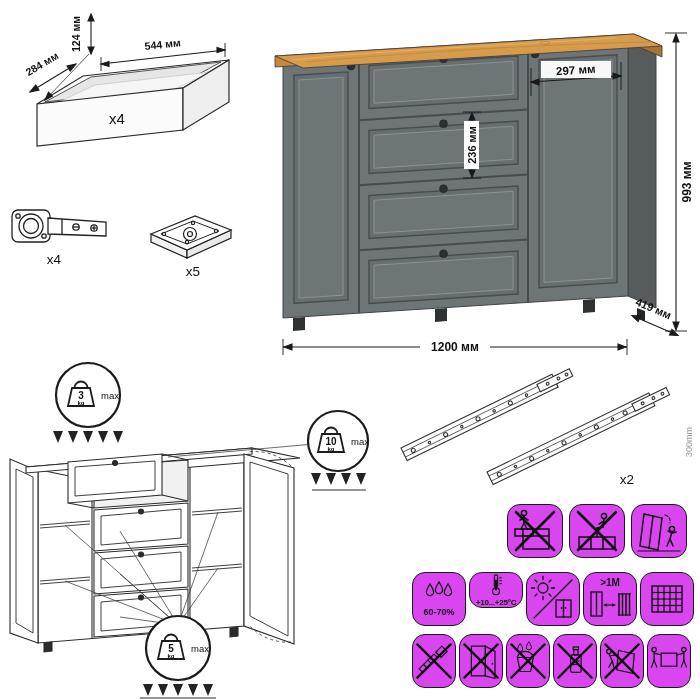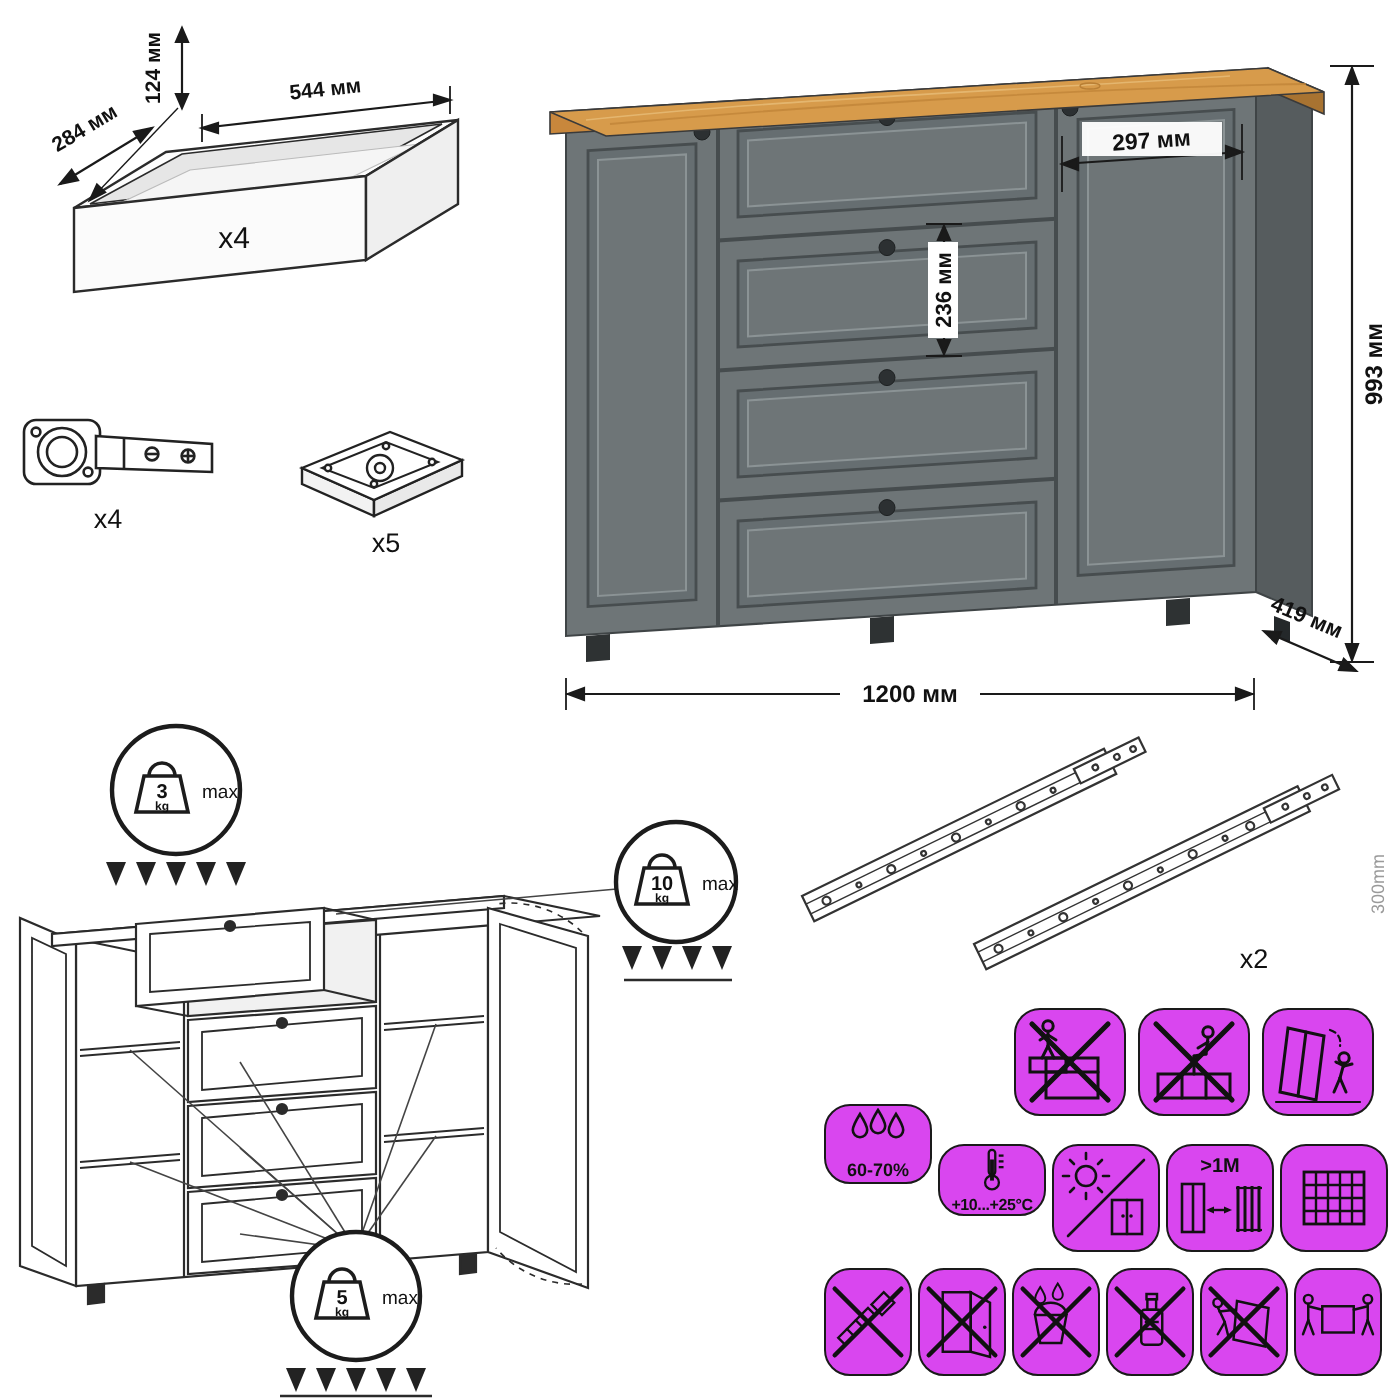--- a/index.html
+++ b/index.html
@@ -426,21 +426,21 @@
         <line x1="37" y1="24.6" x2="35" y2="32"></line>
         <line x1="35" y1="32" x2="32" y2="39"></line>
           <line x1="35" y1="32" x2="38" y2="39"></line>
         <line x1="37" y1="26" x2="33" y2="24"></line>
           <line x1="37" y1="26" x2="41" y2="25"></line>
         <line x1="3" y1="44" x2="45" y2="44" stroke-width="1.1"></line>
       </g>
     </svg>
   </div>
 
-  <div class="cell" style="left:412px;top:552px;width:54px;height:40px">
+  <div class="cell" style="left:412px;top:572px;width:54px;height:54px">
     <svg width="40" height="26" viewBox="0 0 40 26">
       <g fill="none" stroke="#111" stroke-width="1.3">
         <path transform="translate(11,3)" d="M0,0 C-2.6,4.2 -3.6,6.2 -3.6,8 A3.6,3.6 0 0 0 3.6,8 C3.6,6.2 2.6,4.2 0,0 Z"></path>
         <path transform="translate(20,1)" d="M0,0 C-2.6,4.2 -3.6,6.2 -3.6,8 A3.6,3.6 0 0 0 3.6,8 C3.6,6.2 2.6,4.2 0,0 Z"></path>
         <path transform="translate(29,3)" d="M0,0 C-2.6,4.2 -3.6,6.2 -3.6,8 A3.6,3.6 0 0 0 3.6,8 C3.6,6.2 2.6,4.2 0,0 Z"></path>
       </g>
     </svg>
     <div class="lbl">60-70%</div>
   </div>
   <div class="cell" style="left:469px;top:572px;width:54px;height:36px">

